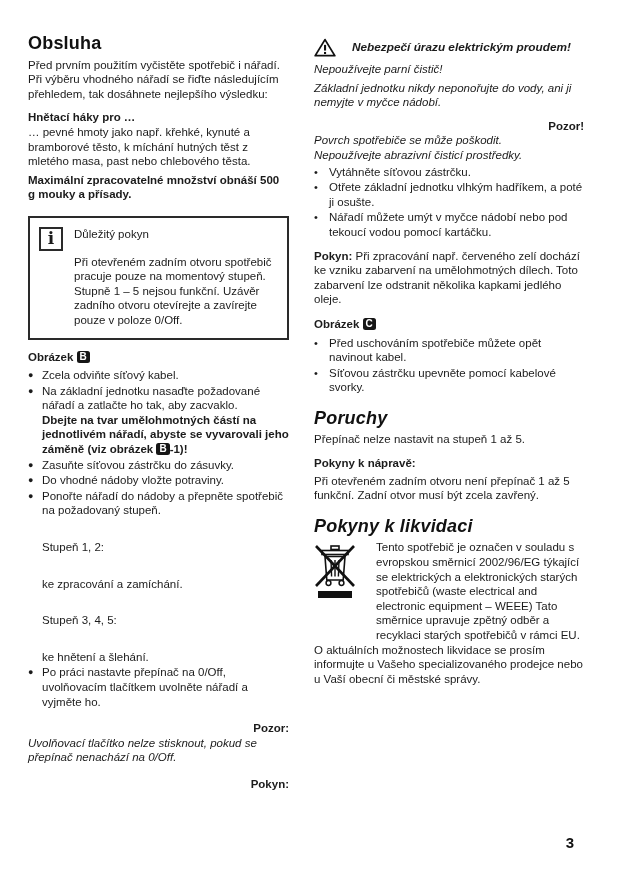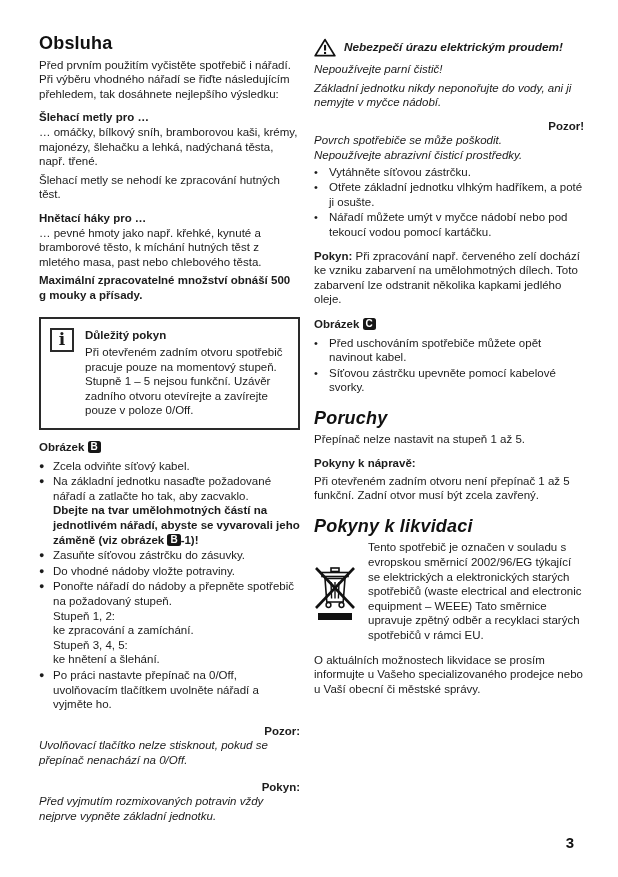--- a/index.html
+++ b/index.html
@@ -2,21 +2,21 @@
 <html><head>
 <meta charset="utf-8">
 <style>
   html,body{margin:0;padding:0;}
   body{
     width:618px;height:877px;background:#ffffff;position:relative;
     font-family:"Liberation Sans","DejaVu Sans",sans-serif;
     color:#1b1b1b;-webkit-font-smoothing:antialiased;overflow:hidden;
   }
   .col{position:absolute;top:36px;}
-  .col-left{left:39px;width:261px;}
+  .col-left{left:28px;width:261px;}
   .col-right{left:314px;width:270px;}
   h1{font-size:18px;font-weight:bold;margin:0 0 7px 0;letter-spacing:.2px;color:#111;}
   .h1-gap{margin-top:16px;font-style:italic;}
   .body-text{font-size:11.5px;line-height:14.6px;}
   p{margin:0 0 4px 0;}
   .para{margin:0 0 4px 0;}
   .sect{margin-top:9px;}
   .b{font-weight:bold;}
   .i{font-style:italic;}
   .bi{font-weight:bold;text-align:right;}
@@ -29,56 +29,51 @@
   .infobox{
     border:2px solid #2a2a2a;margin:14px 0 10px 0;padding:9px 10px 10px 9px;
     display:flex;gap:11px;align-items:flex-start;
   }
   .info-icon{
     flex:0 0 auto;width:24px;height:24px;border:2px solid #2a2a2a;
     display:flex;align-items:center;justify-content:center;
     font-family:"DejaVu Serif","Liberation Serif",serif;
     font-weight:bold;font-size:17px;line-height:1;padding-bottom:1px;box-sizing:border-box;
   }
-  .infobox-title{font-weight:bold;margin-bottom:3px;}
+  .infobox-title{font-weight:normal;margin-bottom:13px;}
   
   .blist{margin:2px 0 0 0;}
   .blist-item{display:flex;margin:0 0 1px 0;}
   .dot-big{flex:0 0 14px;font-size:9px;line-height:14.6px;}
   .dot-small{flex:0 0 15px;font-size:11px;line-height:14.6px;}
   .blist-item .txt{flex:1 1 auto;}
   .blk{display:block;}
   
-  .warn-row{display:flex;align-items:flex-start;gap:8px;margin:2px 0 5px 0;}
+  .warn-row{display:flex;align-items:flex-start;gap:16px;margin:2px 0 5px 0;}
   .warn-row svg{flex:0 0 auto;margin-top:0px;}
   .warn-title{font-weight:bold;font-style:italic;font-size:11.8px;line-height:19px;}
   
   .figure-label{font-weight:bold;margin:10px 0 4px 0;}
   
-  .disposal-row{display:flex;gap:12px;align-items:center;margin-top:2px;}
+  .disposal-row{display:flex;gap:20px;align-items:flex-start;margin-top:2px;}
   .disposal-row svg{flex:0 0 auto;margin-top:2px;}
   .pagenum{
     position:absolute;right:44px;bottom:26px;font-size:15px;font-weight:bold;color:#111;
   }
-  .sub-line{display:block;}
+  .sub-line{display:block;margin-top:22px;}
 </style>
 </head>
 <body>
 
 <div class="col col-left body-text">
 
   <h1>Obsluha</h1>
 
   <p class="para">Před prvním použitím vyčistěte spotřebič i nářadí. Při výběru vhodného nářadí se řiďte následujícím přehledem, tak dosáhnete nejlepšího výsledku:</p>
 
-  <div class="sect">
-    <div class="b">Šlehací metly pro …</div>
-    <p class="para">… omáčky, bílkový sníh, bramborovou kaši, krémy, majonézy, šlehačku a lehká, nadýchaná těsta, např. třené.</p>
-    <p class="para">Šlehací metly se nehodí ke zpracování hutných těst.</p>
-  </div>
 
   <div class="sect">
     <div class="b">Hnětací háky pro …</div>
     <p class="para">… pevné hmoty jako např. křehké, kynuté a bramborové těsto, k míchání hutných těst z mletého masa, past nebo chlebového těsta.</p>
     <p class="para b">Maximální zpracovatelné množství obnáší 500 g mouky a přísady.</p>
   </div>
 
   <div class="infobox">
     <div class="info-icon">i</div>
     <div>
@@ -128,21 +123,20 @@
     </div>
   </div>
 
   <div class="sect" style="margin-top:12px;">
     <div class="bi">Pozor:</div>
     <p class="para i">Uvolňovací tlačítko nelze stisknout, pokud se přepínač nenachází na 0/Off.</p>
   </div>
 
   <div class="sect" style="margin-top:12px;">
     <div class="bi">Pokyn:</div>
-    <p class="para i">Před vyjmutím rozmixovaných potravin vždy nejprve vypněte základní jednotku.</p>
   </div>
 
 </div>
 
 <div class="col col-right body-text">
 
 
   <div class="warn-row">
     <svg width="22" height="19" viewBox="0 0 24 21">
       <path d="M12 1.8 L22.8 19.5 H1.2 Z" fill="none" stroke="#111" stroke-width="2" stroke-linejoin="round"></path>
@@ -214,17 +208,17 @@
       <line x1="25" y1="18" x2="24.4" y2="34.5" stroke="#111" stroke-width="1.4"></line>
       <circle cx="14.5" cy="41" r="2.4" fill="none" stroke="#111" stroke-width="1.5"></circle>
       <circle cx="27.5" cy="41" r="2.4" fill="none" stroke="#111" stroke-width="1.5"></circle>
       <line x1="2" y1="4" x2="40" y2="44" stroke="#111" stroke-width="2.6"></line>
       <line x1="40" y1="4" x2="2" y2="44" stroke="#111" stroke-width="2.6"></line>
       <rect x="4" y="49" width="34" height="7" fill="#111"></rect>
     </svg>
     <div>Tento spotřebič je označen v souladu s evropskou směrnicí 2002/96/EG týkající se elektrických a elektronických starých spotřebičů (waste electrical and electronic equipment – WEEE) Tato směrnice upravuje zpětný odběr a recyklaci starých spotřebičů v rámci EU.</div>
   </div>
 
-  <p class="para" style="margin-top:10px;">O aktuálních možnostech likvidace se prosím informujte u Vašeho specializovaného prodejce nebo u Vaší obecní či městské správy.</p>
+  <p class="para" style="">O aktuálních možnostech likvidace se prosím informujte u Vašeho specializovaného prodejce nebo u Vaší obecní či městské správy.</p>
 
 </div>
 
 <div class="pagenum">3</div>
 
 </body></html>

